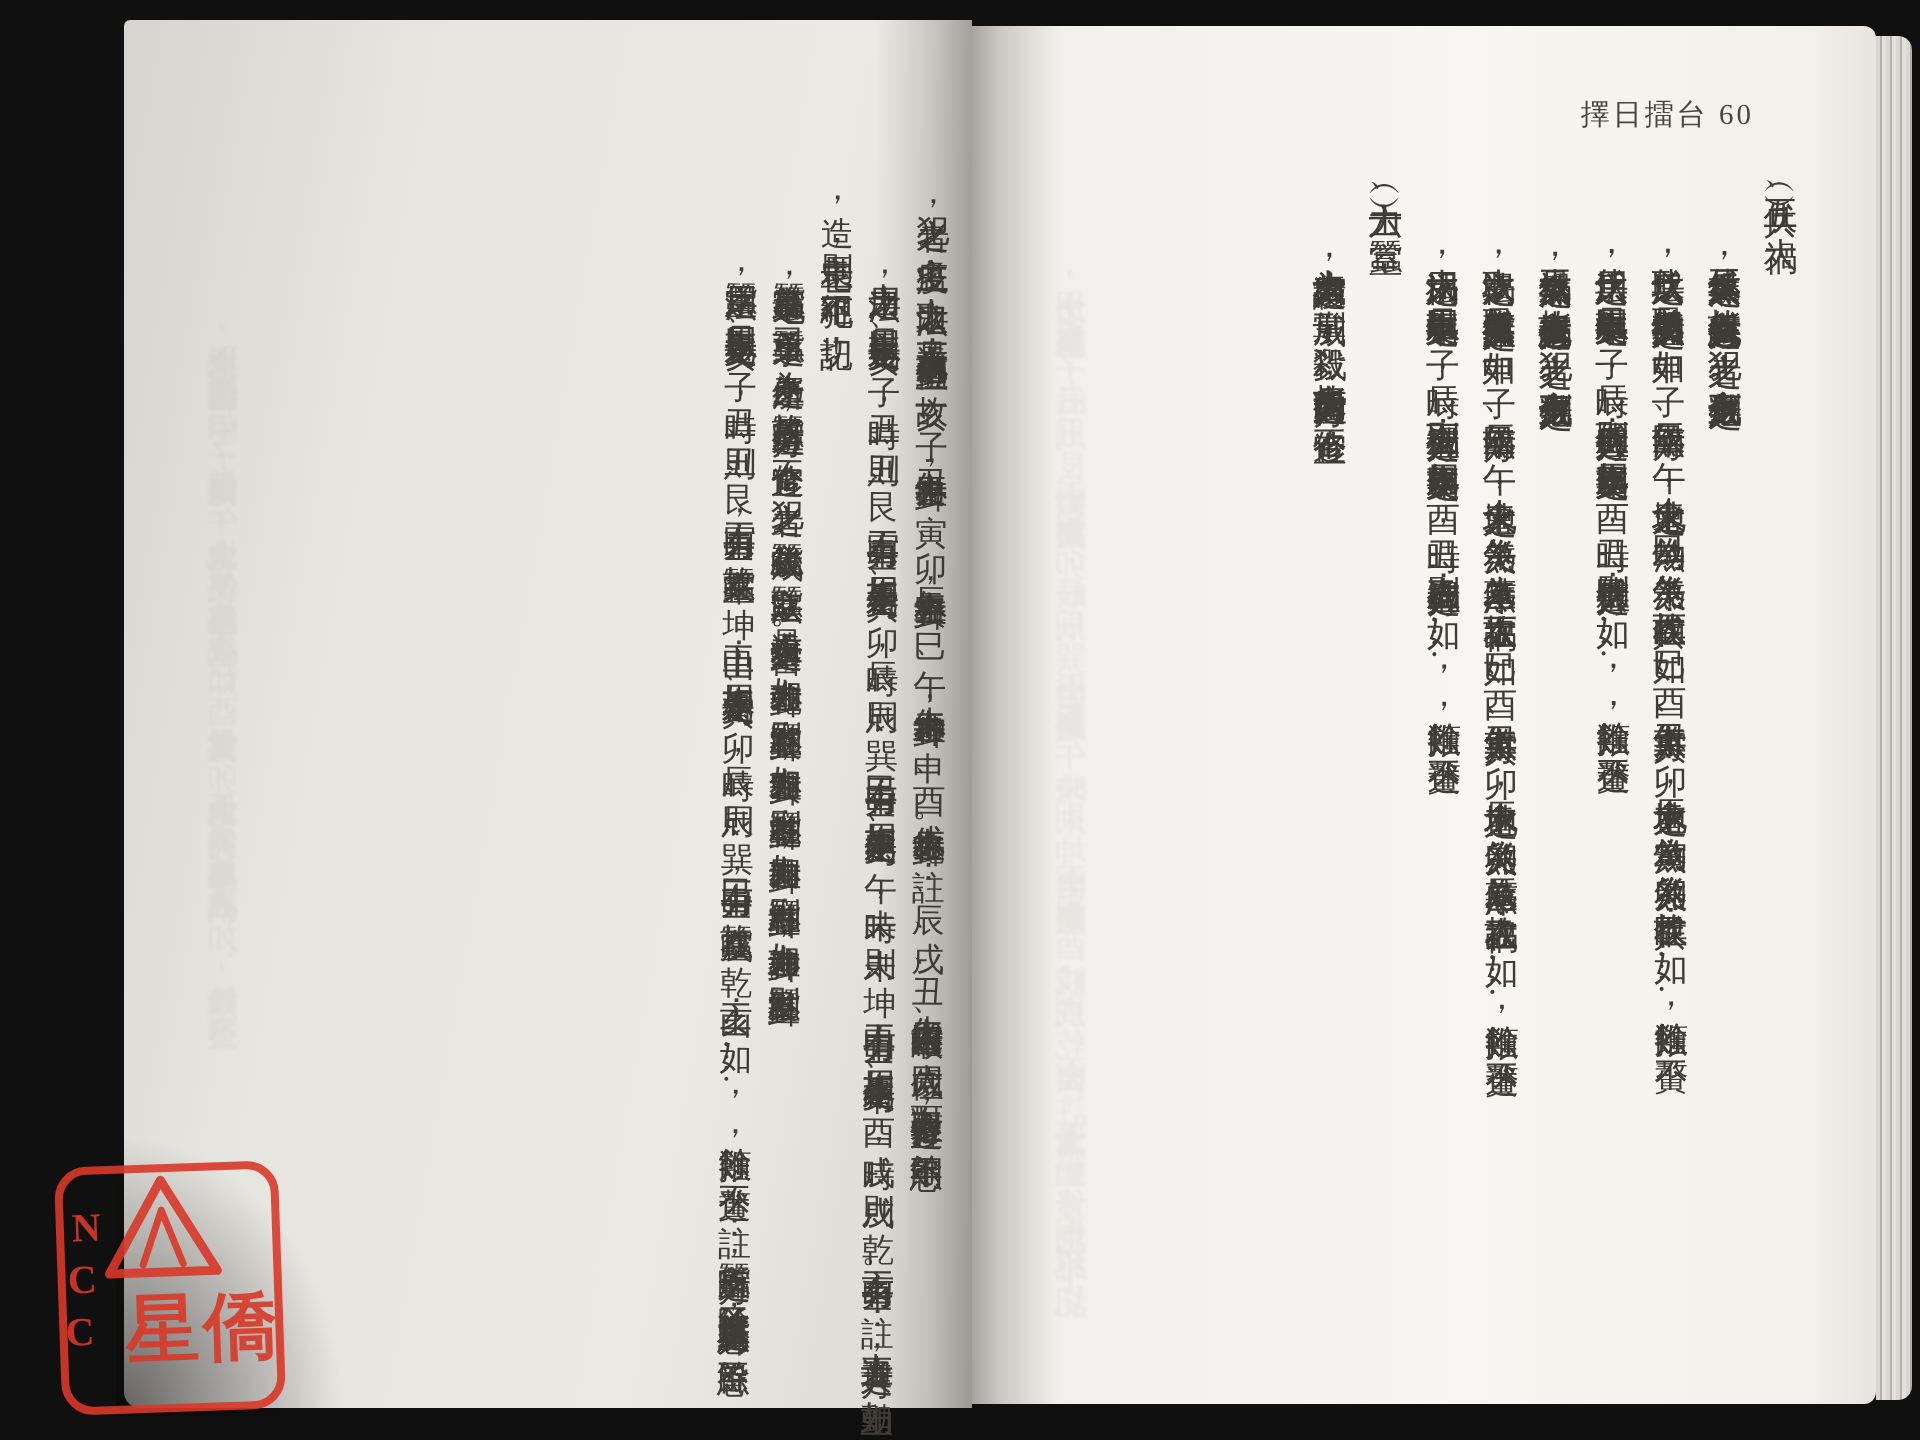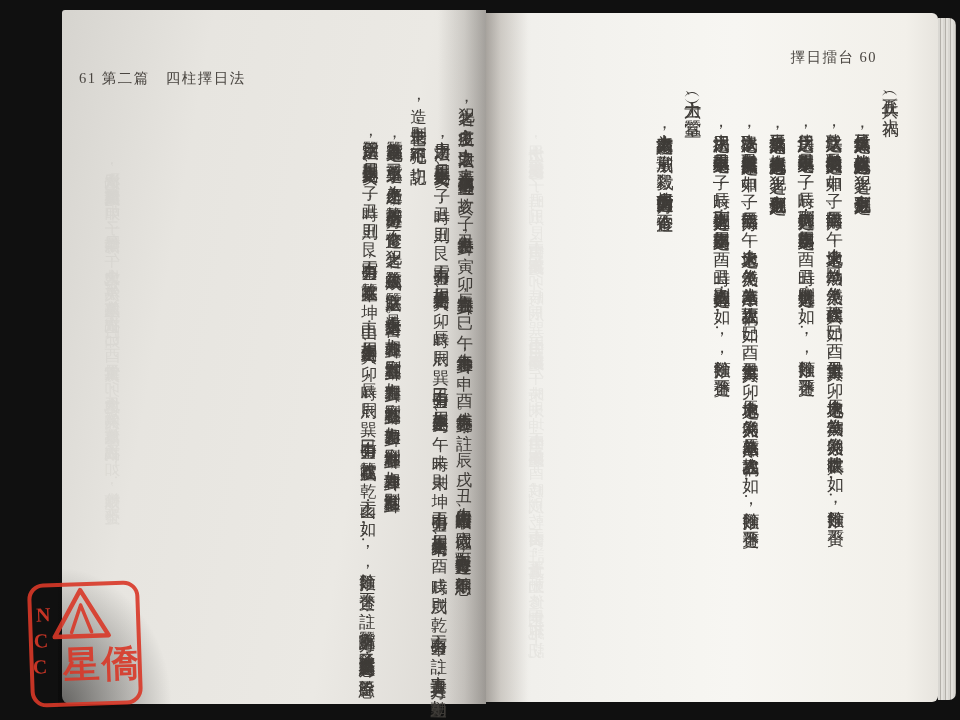--- a/index.html
+++ b/index.html
@@ -70,21 +70,20 @@
     position:absolute; left:33px; top:58px; font-size:37px; font-weight:bold;
     letter-spacing:2px; white-space:nowrap;
   }
 </style>
 </head>
 <body>
 
 <div class="photo">
 
   <div class="page page-left">
-    <div class="hdr hdr-left">61 第二篇　四柱擇日法</div>
     <div class="ghost ghost-left">大禍之取法，是取災煞與墓庫煞所夾之位，如申、子、辰年煞南方巳、午、未火會之地，午為災煞，未為墓庫煞，故大禍在丁；如巳、酉、丑年煞東方寅、卯、辰木會之地，卯為災煞，辰為墓庫煞，故大禍在乙；如……餘類推，不贅述。</div>
     <div class="vtext left-text">
       <p class="noindent">犯之者，主多瘟疫。力士之取法，是永遠在太歲之前一個卦位上，故亥、子、丑年力士在艮卦，寅、卯、辰年力士在巽卦，巳、午、未年力士在坤卦，申、酉、戌年力士在乾卦。註：辰、戌、丑、未年力士與巡山羅睺、太歲同位，對面之方位不宜修造，餘年則不忌。</p>
       <p>力士之用法，是以用事之年支為亥、子、丑時，則丑、艮、寅三山有力士；如用事之年支為寅、卯、辰時，則辰、巽、巳三山有力士；如用事之年支為巳、午、未時，則未、坤、申三山有力士；如用事之年支為申、酉、戌時，則戌、乾、亥三山有力士。註：力士逢五黃之方，如動土、修造，則主宅長亡，絕不可犯，切記！</p>
       <p>蠶室為養蠶之地，司蠶桑之事，為生產之所，故蠶室所居之方位，不宜修造，犯之者，主蠶絲欠收成。蠶室之取法，是永遠在力士之對宮。如力士在乾卦，則蠶室在巽卦；如力士在巽卦，則蠶室在乾卦；如力士在艮卦，則蠶室在坤卦；如力士在坤卦，則蠶室在艮卦。</p>
       <p>蠶室之用法，是以用事之年支為亥、子、丑時，則丑、艮、寅三山有力士，故蠶室在未、坤、申三山；如用事之年支為寅、卯、辰時，則辰、巽、巳三山有力士，故蠶室在戌、乾、亥三山；如……，餘類推，不贅述。註：蠶室所臨之方，除了欲建造養蠶之所為忌外，餘皆不忌。</p>
     </div>
     <div class="gutter-left"></div>
     <div class="corner-dark"></div>
   </div>

